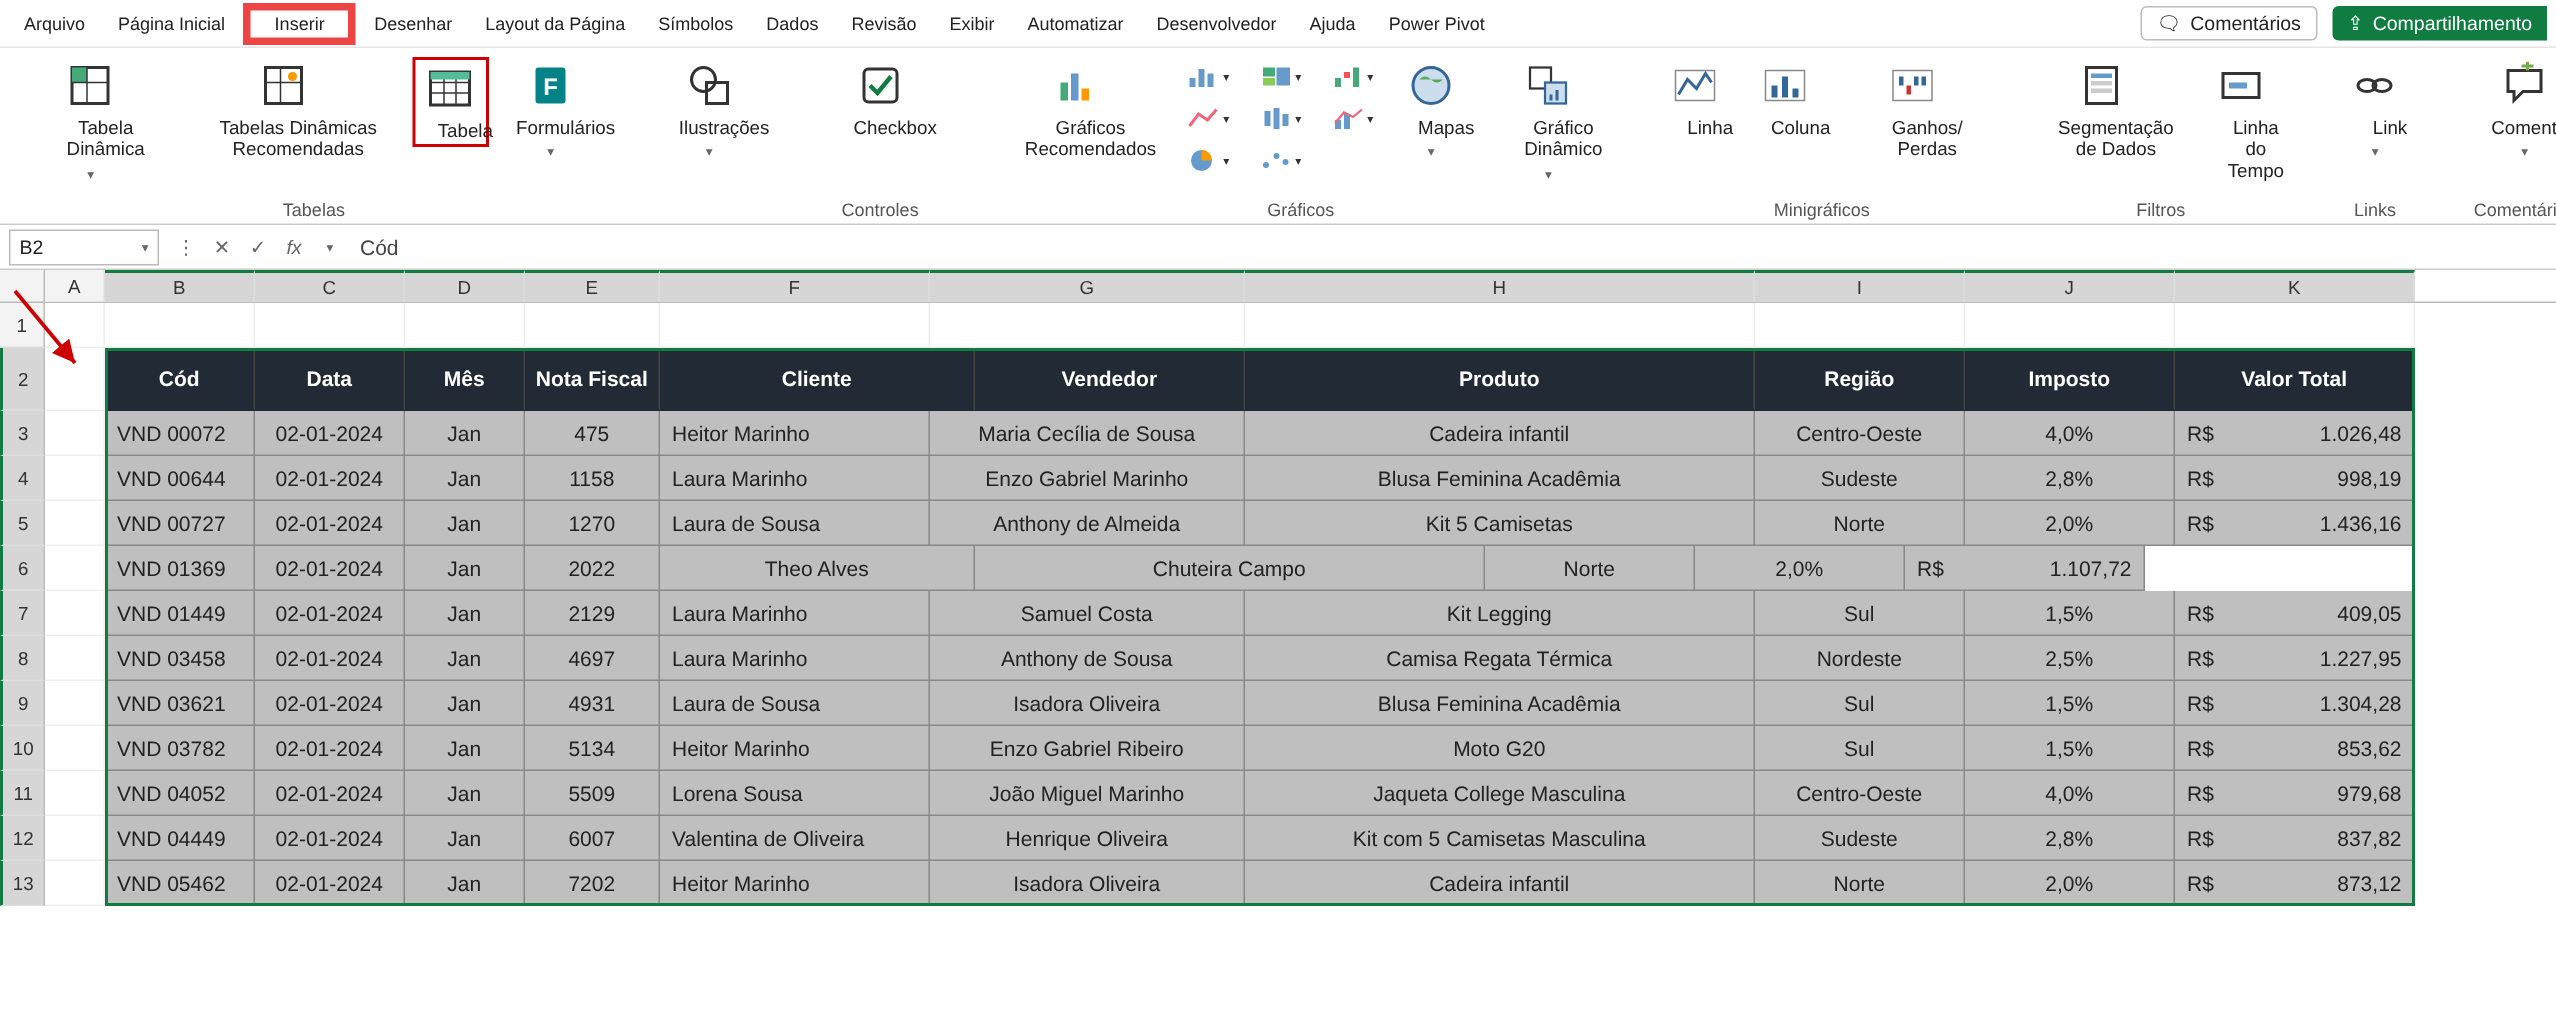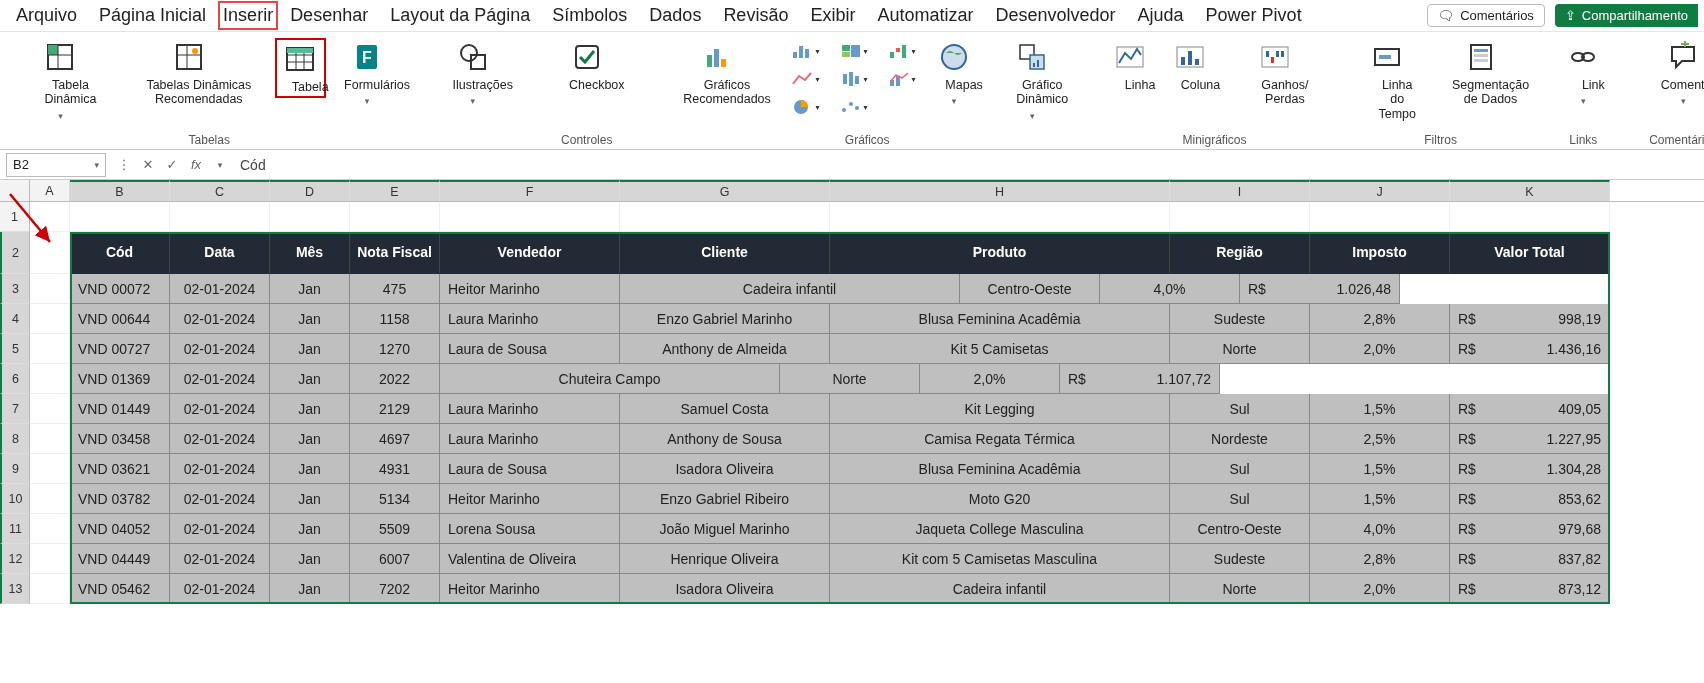--- a/index.html
+++ b/index.html
@@ -1,22 +1,22 @@
 <!DOCTYPE html>
 <html><head>
 <meta charset="utf-8">
 <style>
   * { box-sizing: border-box; margin: 0; padding: 0; font-family: "Segoe UI", Arial, sans-serif; }
   body { background: #fff; font-size: 13px; color: #222; width: 1704px; }
 
   
   .menubar { display: flex; align-items: center; height: 32px; padding: 0 6px; gap: 2px; border-bottom: 1px solid #e5e5e5; }
-  .menubar .tab { padding: 4px 10px; cursor: pointer; border-radius: 4px; font-size: 18px; }
+  .menubar .tab { padding: 4px 10px; cursor: pointer; border-radius: 4px; font-size: 12px; }
   .menubar .tab.active { border-bottom: 3px solid #107c41; padding-bottom: 4px; }
-  .menubar .tab.highlight { border: 2px solid #ef4444; padding: 2px 3px; border-radius: 0; text-align: center; }
+  .menubar .tab.highlight { border: 5px solid #ef4444; padding: 2px 16px; border-radius: 0; text-align: center; }
   .menubar .spacer { flex: 1; }
   .menubar .btn-comments { border: 1px solid #bbb; border-radius: 4px; padding: 3px 10px; font-size: 13px; display: flex; align-items: center; gap: 6px; }
   .menubar .btn-share { background: #107c41; color: #fff; border-radius: 4px 0 0 4px; padding: 4px 10px; font-size: 13px; display: flex; align-items: center; gap: 6px; }
 
   
   .ribbon { display: flex; align-items: stretch; height: 118px; border-bottom: 1px solid #ccc; padding: 6px 8px 2px 8px; background: #fff; }
   .ribbon-group { display: flex; flex-direction: column; align-items: center; padding: 0 10px; position: relative; }
   .ribbon-group .controls { display: flex; gap: 8px; align-items: flex-start; flex: 1; }
   .ribbon-group .label { font-size: 12px; color: #555; padding-top: 4px; height: 18px; display:flex; align-items:center; }
   .ribbon-sep { width: 1px; background: #ddd; margin: 4px 4px 20px 4px; }
@@ -339,38 +339,38 @@
     </div>
     <div class="label">Minigráficos</div>
   </div>
   <div class="ribbon-sep"></div>
 
   <div class="ribbon-group">
     <div class="controls">
       <div class="r-btn">
         <span class="ic">
             <svg viewBox="0 0 32 32">
-              <rect x="4" y="8" width="24" height="16" fill="none" stroke="#333" stroke-width="2"></rect>
-              <rect x="8" y="14" width="12" height="4" fill="#69c"></rect>
-            </svg>
-          </span>
-        <span class="cap">Linha do
-Tempo</span>
-      </div>
-      <div class="r-btn">
-        <span class="ic">
-            <svg viewBox="0 0 32 32">
               <rect x="6" y="4" width="20" height="24" fill="none" stroke="#333" stroke-width="2"></rect>
               <rect x="9" y="8" width="14" height="3" fill="#69c"></rect>
               <rect x="9" y="13" width="14" height="3" fill="#ccc"></rect>
               <rect x="9" y="18" width="14" height="3" fill="#ccc"></rect>
             </svg>
           </span>
         <span class="cap">Segmentação
 de Dados</span>
+      </div>
+      <div class="r-btn">
+        <span class="ic">
+            <svg viewBox="0 0 32 32">
+              <rect x="4" y="8" width="24" height="16" fill="none" stroke="#333" stroke-width="2"></rect>
+              <rect x="8" y="14" width="12" height="4" fill="#69c"></rect>
+            </svg>
+          </span>
+        <span class="cap">Linha do
+Tempo</span>
       </div>
     </div>
     <div class="label">Filtros</div>
   </div>
   <div class="ribbon-sep"></div>
 
   <div class="ribbon-group">
     <div class="controls">
       <div class="r-btn">
         <span class="ic">
@@ -490,35 +490,36 @@
         <div class="cell first-row-empty wJ"></div>
         <div class="cell first-row-empty wK"></div>
       </div>
       <div class="row headers-row">
         <div class="row-h sel" style="height: 42px;">2</div>
         <div class="cell colA wA" style="height: 42px;"></div>
         <div class="cell hdr-cell wB">Cód</div>
         <div class="cell hdr-cell wC">Data</div>
         <div class="cell hdr-cell wD">Mês</div>
         <div class="cell hdr-cell wE">Nota Fiscal</div>
+        <div class="cell hdr-cell wG">Cliente</div>
         <div class="cell hdr-cell wF">Vendedor</div>
-        <div class="cell hdr-cell wG">Cliente</div>
         <div class="cell hdr-cell wH">Produto</div>
         <div class="cell hdr-cell wI">Região</div>
         <div class="cell hdr-cell wJ">Imposto</div>
         <div class="cell hdr-cell wK">Valor Total</div>
       </div>
       <div class="row">
         <div class="row-h sel" style="height: 30px;">3</div>
         <div class="cell colA wA"></div>
         <div class="cell wB ">VND 00072</div>
         <div class="cell wC c-center">02-01-2024</div>
         <div class="cell wD c-center">Jan</div>
         <div class="cell wE c-center">475</div>
         <div class="cell wF ">Heitor Marinho</div>
+        <div class="cell wG c-center">Maria Cecília de Sousa</div>
         <div class="cell wH c-center">Cadeira infantil</div>
         <div class="cell wI c-center">Centro-Oeste</div>
         <div class="cell wJ c-center">4,0%</div>
         <div class="cell wK ">
           <div class="money">
             <span class="cur">R$</span>
             <span class="amt">1.026,48</span>
           </div>
         </div>
       </div>
@@ -560,20 +561,21 @@
           </div>
         </div>
       </div>
       <div class="row">
         <div class="row-h sel" style="height: 30px;">6</div>
         <div class="cell colA wA"></div>
         <div class="cell wB ">VND 01369</div>
         <div class="cell wC c-center">02-01-2024</div>
         <div class="cell wD c-center">Jan</div>
         <div class="cell wE c-center">2022</div>
+        <div class="cell wG c-center">Theo Alves</div>
         <div class="cell wH c-center">Chuteira Campo</div>
         <div class="cell wI c-center">Norte</div>
         <div class="cell wJ c-center">2,0%</div>
         <div class="cell wK ">
           <div class="money">
             <span class="cur">R$</span>
             <span class="amt">1.107,72</span>
           </div>
         </div>
       </div>

